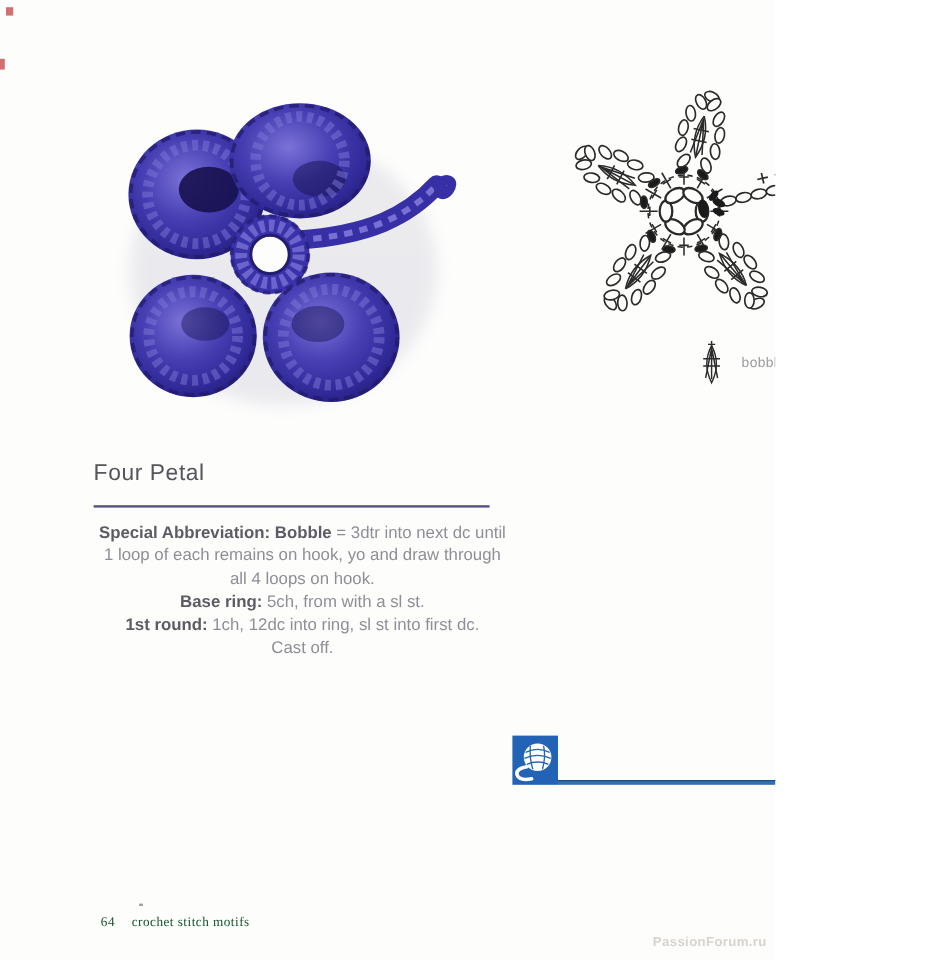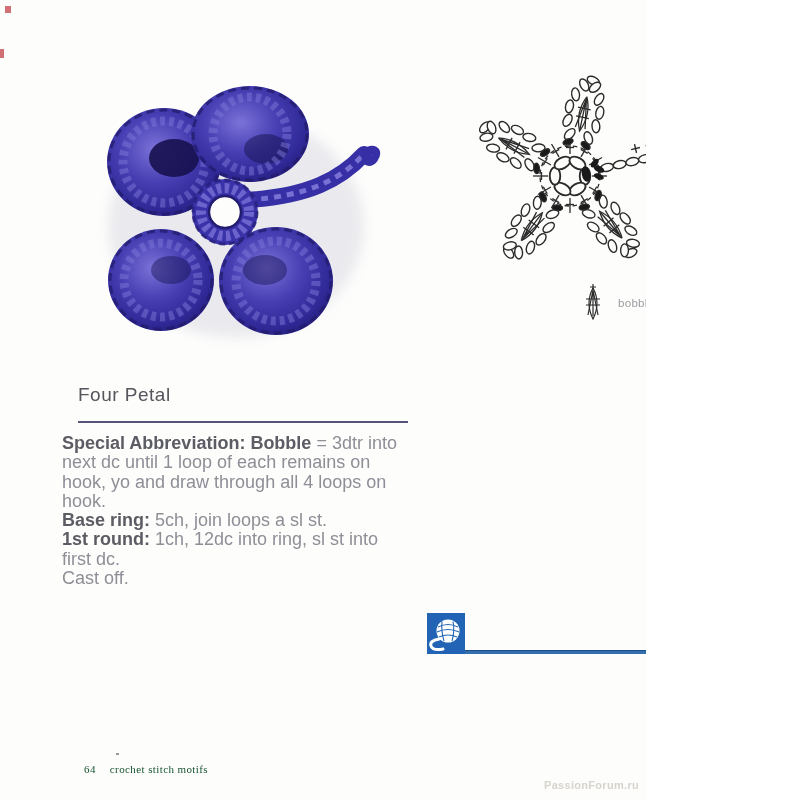--- a/index.html
+++ b/index.html
@@ -20,22 +20,22 @@
   
   .legend{position:absolute;left:580px;top:284px;display:flex;align-items:center;gap:12px;}
   .legend .label{font-size:11.5px;color:#9b9ba0;letter-spacing:.3px;}
 
   
   .title{position:absolute;left:78px;top:384px;font-size:19px;font-weight:400;
          color:#55555c;letter-spacing:.5px;}
   .rule{position:absolute;left:78px;top:421px;width:330px;height:2px;background:#55537a;}
 
   
-  .instructions{position:absolute;left:62px;top:434px;width:344px;
-                font-size:18px;line-height:19.3px;color:#8e8e97;}
+  .instructions{position:absolute;left:80px;top:434px;width:344px;
+                font-size:14px;line-height:19.3px;color:#8e8e97;text-align:center;}
   .instructions b{color:#5c5c64;font-weight:700;}
   .instructions .row{margin:0;}
 
   
   .tip-icon{position:absolute;left:427px;top:613px;width:38px;height:41px;background:#2263b5;}
   .tip-icon svg{position:absolute;left:0;top:0;overflow:visible;}
   .tip-rule{position:absolute;left:465px;top:650px;width:292px;height:3px;background:#336fae;
             border-top:1px solid #1d4f86;}
   .tip-text{position:absolute;left:427px;top:663px;width:338px;
             font-family:"Liberation Serif",serif;font-size:14.5px;line-height:22.5px;color:#54554d;}
@@ -217,21 +217,21 @@
       </g>
     </svg>
     <span class="label">bobble</span>
   </div>
 
   <div class="title">Four Petal</div>
   <div class="rule"></div>
 
   <div class="instructions">
     <div class="row"><b>Special Abbreviation: Bobble</b><span> = 3dtr into next dc until 1 loop of each remains on hook, yo and draw through all 4 loops on hook.</span></div>
-    <div class="row"><b>Base ring:</b><span> 5ch, join loops a sl st.</span></div>
+    <div class="row"><b>Base ring:</b><span> 5ch, from with a sl st.</span></div>
     <div class="row"><b>1st round:</b><span> 1ch, 12dc into ring, sl st into first dc.</span></div>
     <div class="row"><b></b><span>Cast off.</span></div>
   </div>
 
   <div class="tip-icon">
     <svg width="38" height="44" viewBox="0 0 38 44">
       <circle cx="21" cy="18" r="11.5" fill="#ffffff"></circle>
       <g fill="none" stroke="#2263b5" stroke-width="1.1">
         <path d="M11,14 Q21,9 31,14"></path>
         <path d="M10,19 Q21,14 32,19"></path>

